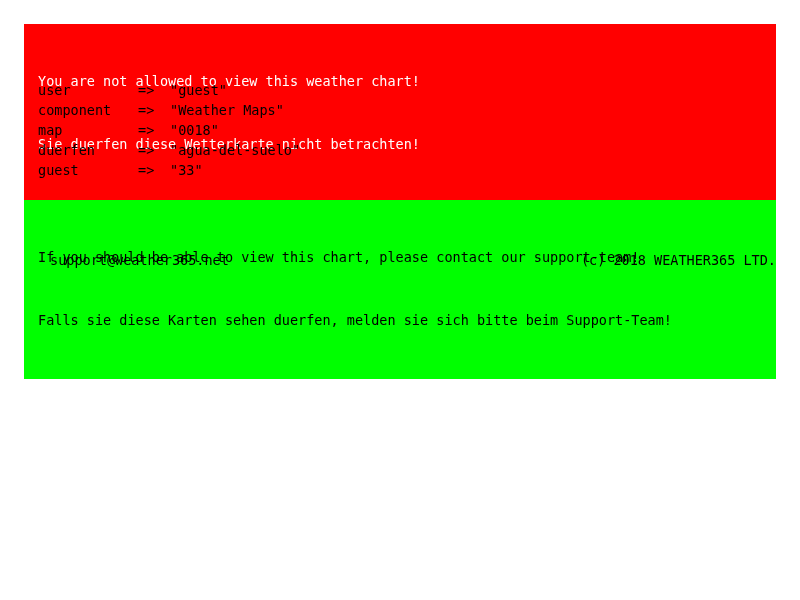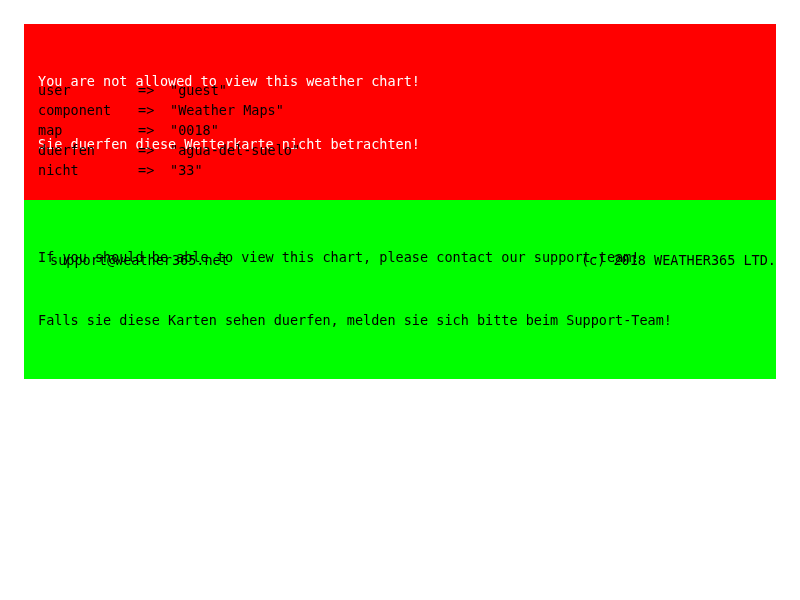--- a/index.html
+++ b/index.html
@@ -107,21 +107,21 @@
         <td class="key">map</td>
         <td class="arrow">=&gt;</td>
         <td class="val">"0018"</td>
       </tr>
       <tr>
         <td class="key">duerfen</td>
         <td class="arrow">=&gt;</td>
         <td class="val">"agua-del-suelo"</td>
       </tr>
       <tr>
-        <td class="key">nicht</td>
+        <td class="key">guest</td>
         <td class="arrow">=&gt;</td>
         <td class="val">"33"</td>
       </tr>
     </tbody>
   </table>
 
   <div class="banner banner-info">
     <span class="banner-line">If you should be able to view this chart, please contact our support-team!</span>
     <span class="banner-line">Falls sie diese Karten sehen duerfen, melden sie sich bitte beim Support-Team!</span>
   </div>

